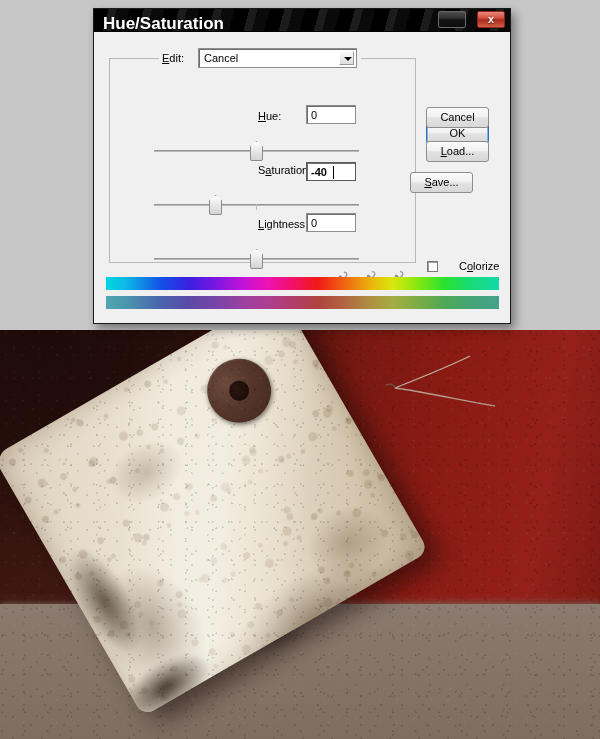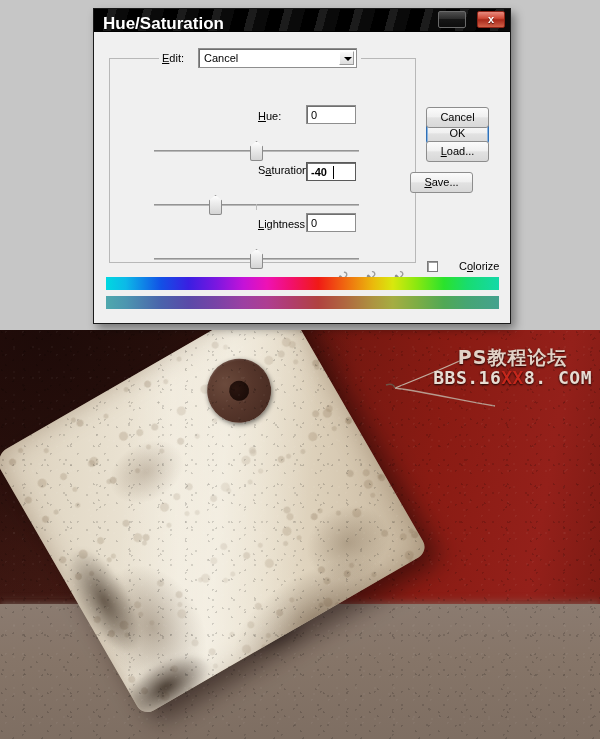--- a/index.html
+++ b/index.html
@@ -408,24 +408,20 @@
         <div id="tag-edge-dark"></div>
         <div id="tag-edge-dark2"></div>
         <div id="grommet">
           <div id="grommet-hole"></div>
         </div>
       </div>
     </div>
 
     <div class="ph-layer" id="grain"></div>
 
-    <div id="watermark">
-      <div id="wm-cn">PS教程论坛</div>
-      <div id="wm-en"><span>BBS.16</span><span class="xx">XX</span><span>8. COM</span></div>
-    </div>
   </div>
 
   <div id="dialog">
 
     <div id="titlebar">
       <div id="title-text">Hue/Saturation</div>
       <div class="tb-btn" id="btn-min"></div>
       <div class="tb-btn" id="btn-close">x</div>
     </div>
 

